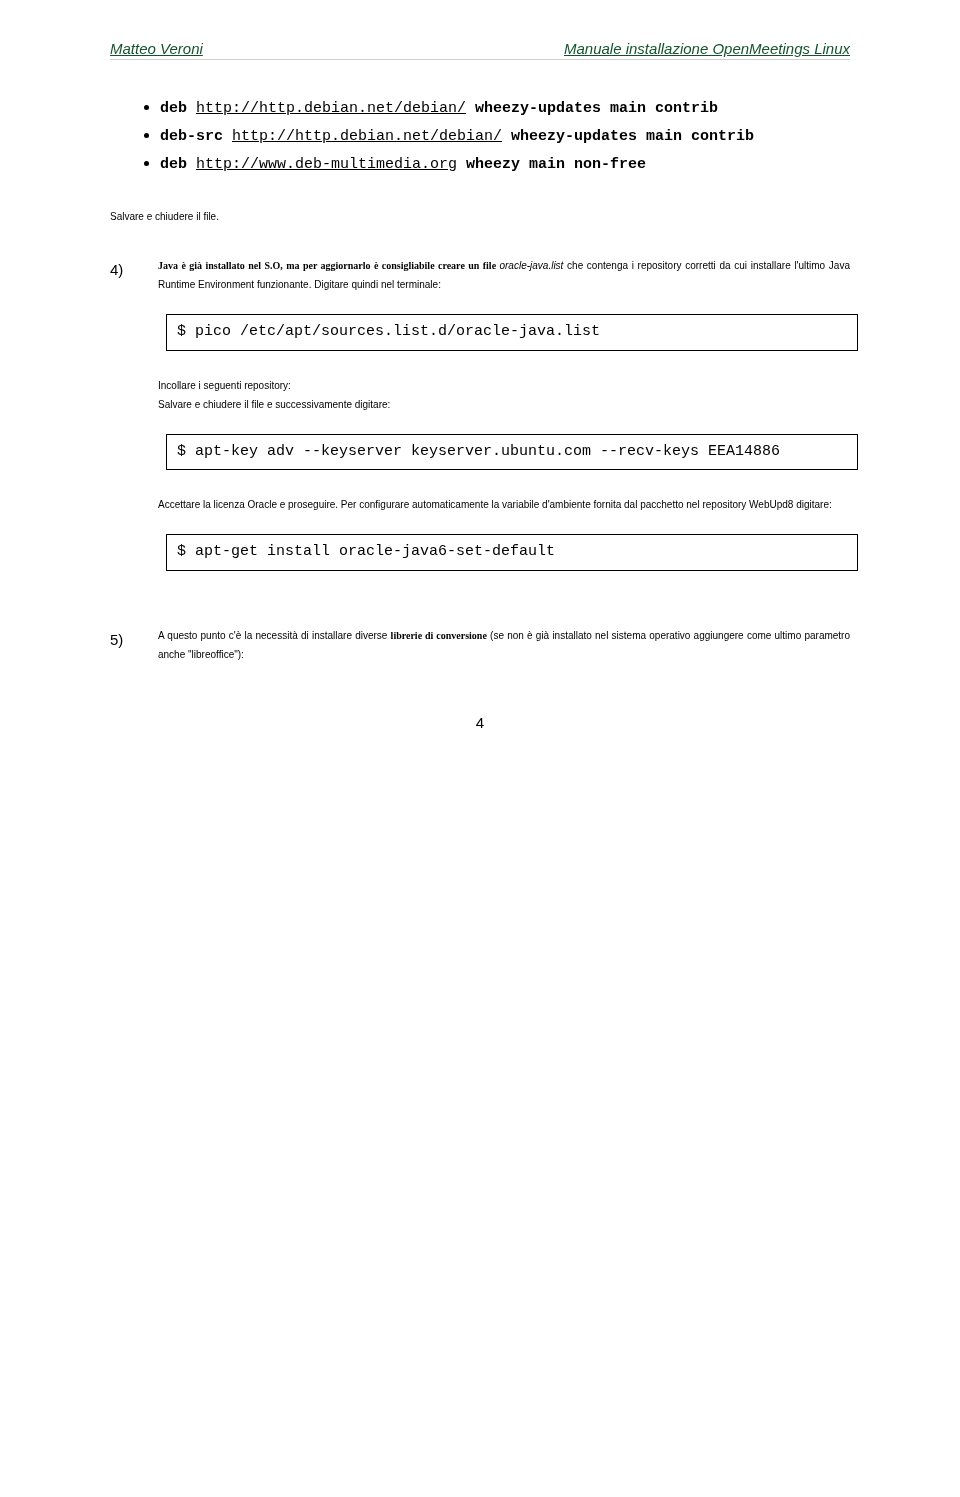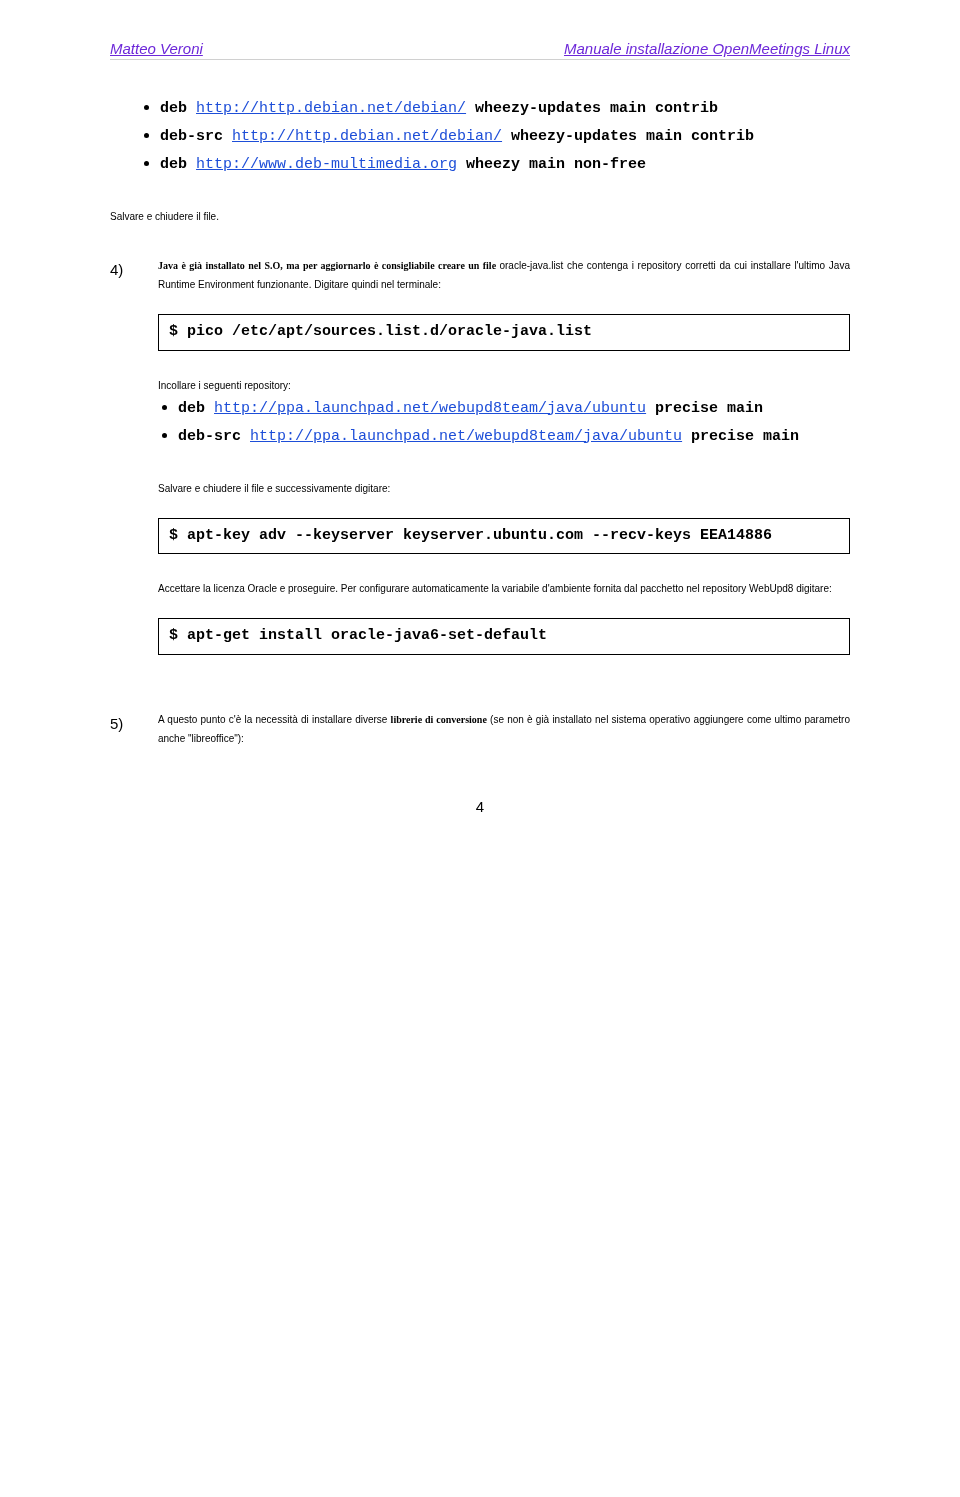--- a/index.html
+++ b/index.html
@@ -12,21 +12,21 @@
   }
   .page {
     padding: 40px 110px 40px 110px;
     box-sizing: border-box;
     position: relative;
   }
   .header {
     display: flex;
     justify-content: space-between;
     font-style: italic;
-    color: #6d28d9;
+    color: #14532d;
     font-size: 15px;
     text-decoration: underline;
     padding-bottom: 2px;
     border-bottom: 1px solid #d0d0d0;
     margin-bottom: 35px;
   }
   .bullets {
     margin: 0 0 30px 50px;
     padding: 0;
     list-style: disc;
@@ -36,21 +36,21 @@
   .bullets li {
     margin-bottom: 2px;
   }
   .mono {
     font-family: "Courier New", Courier, monospace;
     font-size: 15px;
     font-weight: bold;
   }
   .mono-link {
     font-family: "Courier New", Courier, monospace;
-    color: #1d4ed8;
+    color: #000000;
     text-decoration: underline;
     font-size: 15px;
   }
   .body-text {
     font-size: 10px;
     line-height: 1.9;
     text-align: justify;
   }
   .step {
     display: flex;
@@ -60,33 +60,33 @@
     line-height: 1.9;
     text-align: justify;
   }
   .step-num {
     min-width: 20px;
   }
   .step-body {
     flex: 1;
   }
   .italic {
+    font-style: italic;
     margin-top: 48px;
   }
   .bold {
     font-weight: bold;
     font-family: Liberation Serif, serif;
   }
   .cmd-table {
     border-collapse: collapse;
     width: 100%;
-    margin: 20px 0 25px 0;
+    margin: 20px 0 25px 8px;
     font-family: "Courier New", Courier, monospace;
     font-size: 15px;
-    font-weight: bold;
   }
   .cmd-table td {
     border: 1px solid #000;
     padding: 6px 10px;
     line-height: 1.5;
   }
   .pagenum {
     text-align: center;
     font-size: 15px;
     margin-top: 50px;
@@ -126,28 +126,20 @@
       <table class="cmd-table">
         <tbody>
             <tr>
               <td>$ pico /etc/apt/sources.list.d/oracle-java.list</td>
             </tr>
       </tbody>
         </table>
 
       <div class="body-text">Incollare i seguenti repository:</div>
 
-      <ul class="bullets" style="margin-left:20px;">
-        <li>
-          <span class="mono">deb </span><a class="mono-link">http://ppa.launchpad.net/webupd8team/java/ubuntu</a><span class="mono"> precise main</span>
-        </li>
-        <li>
-          <span class="mono">deb-src </span><a class="mono-link">http://ppa.launchpad.net/webupd8team/java/ubuntu</a><span class="mono"> precise main</span>
-        </li>
-      </ul>
 
       <div class="body-text">Salvare e chiudere il file e successivamente digitare:</div>
 
       <table class="cmd-table">
         <tbody>
             <tr>
               <td>$ apt-key adv --keyserver keyserver.ubuntu.com --recv-keys EEA14886</td>
             </tr>
       </tbody>
         </table>

